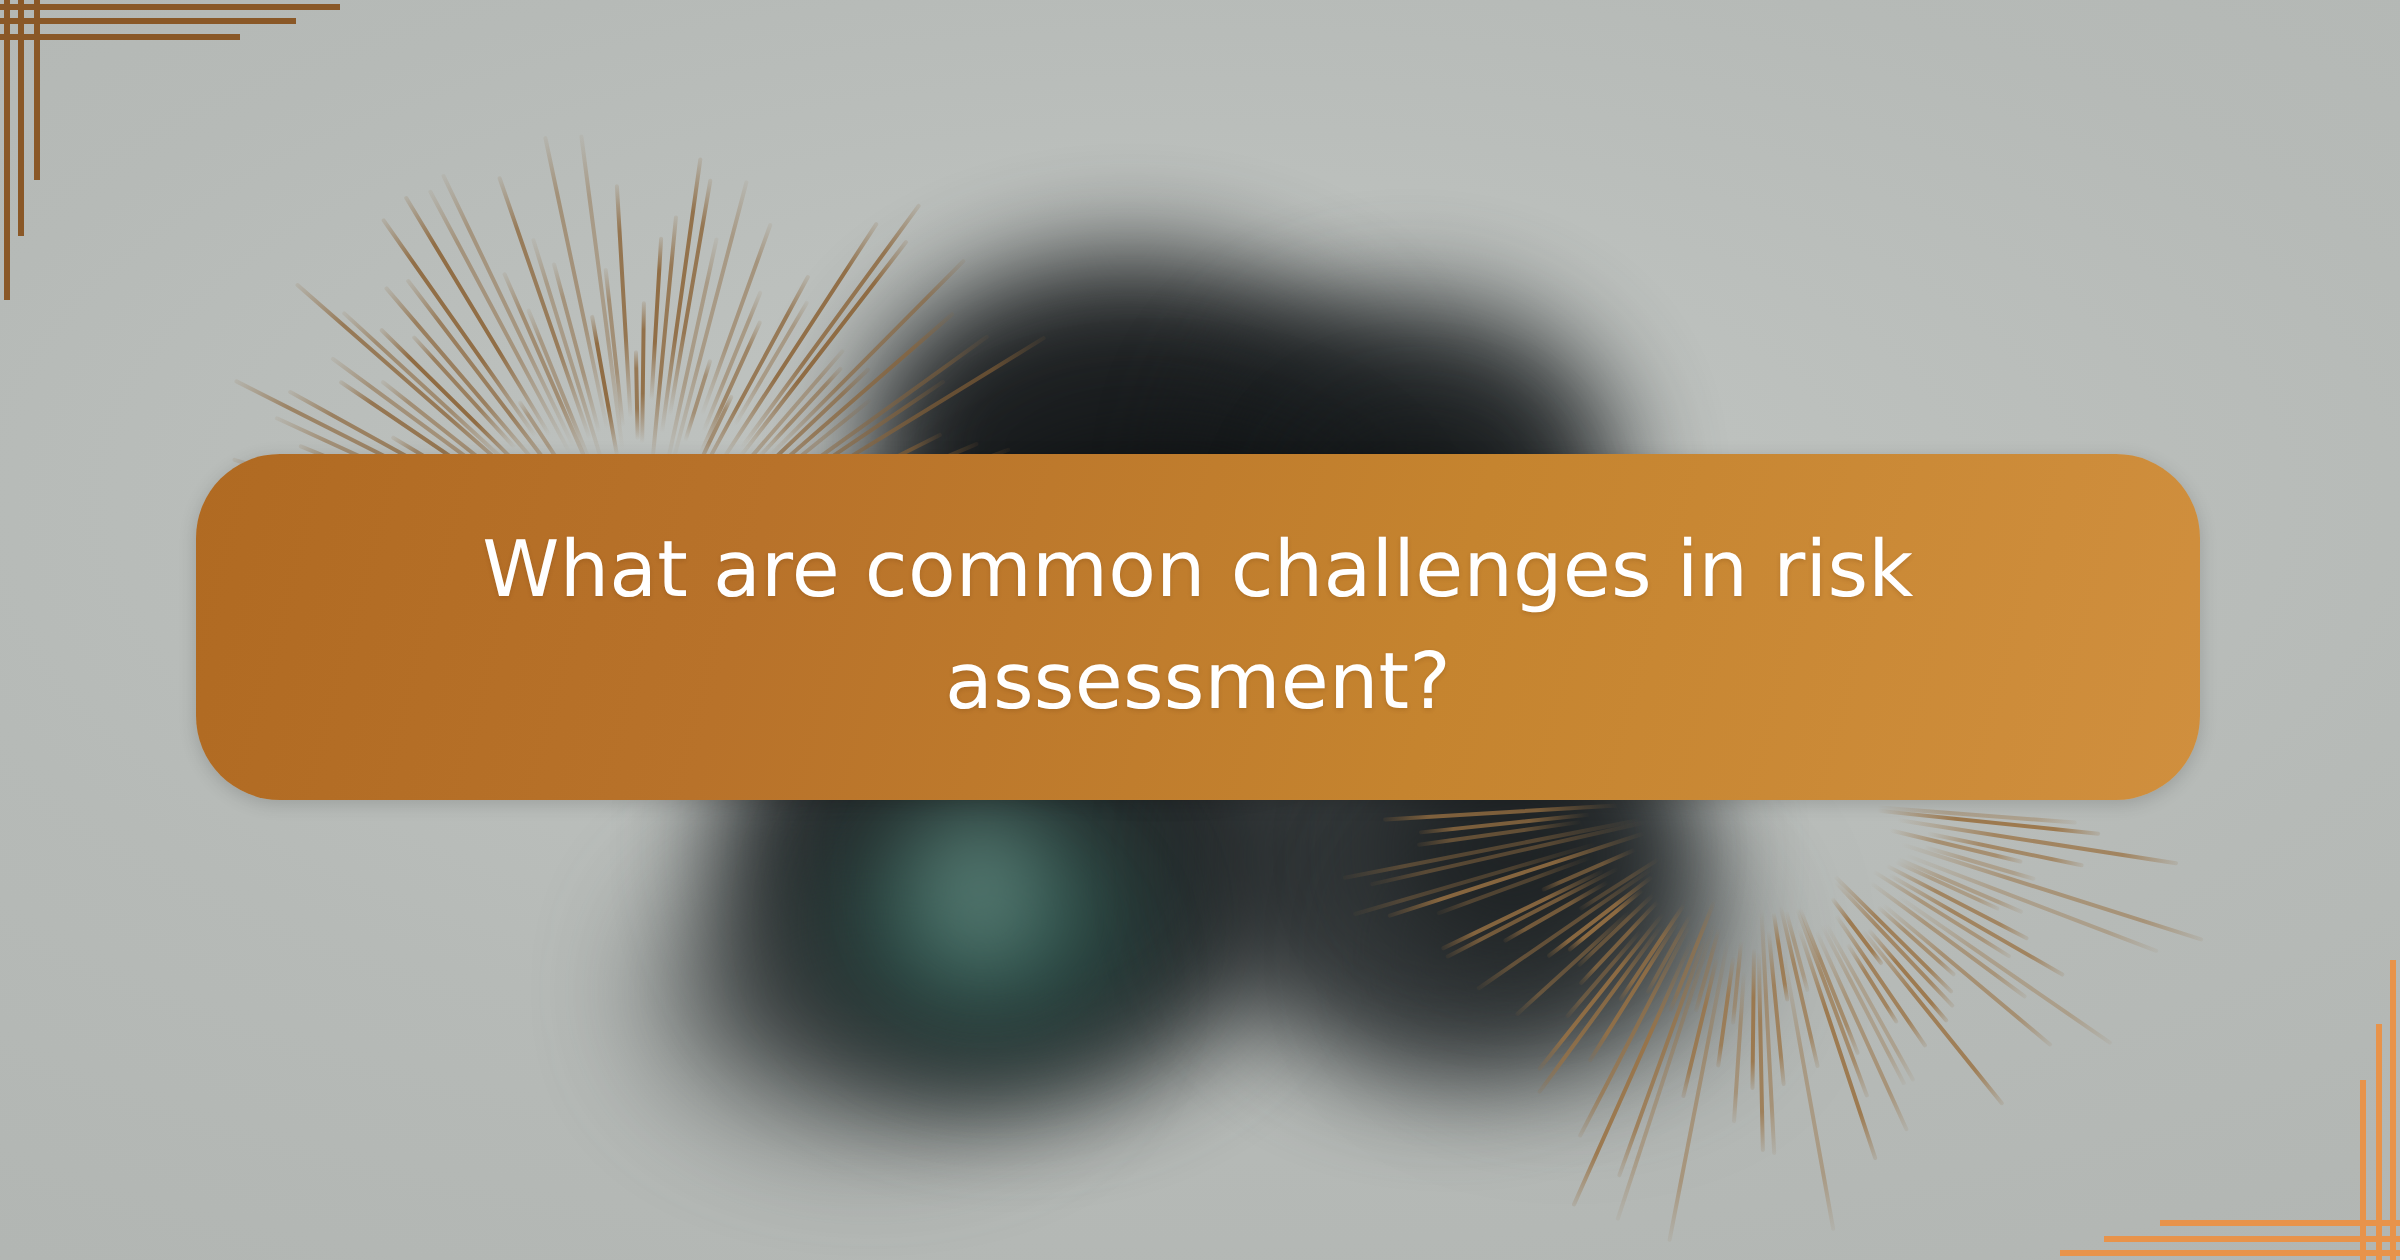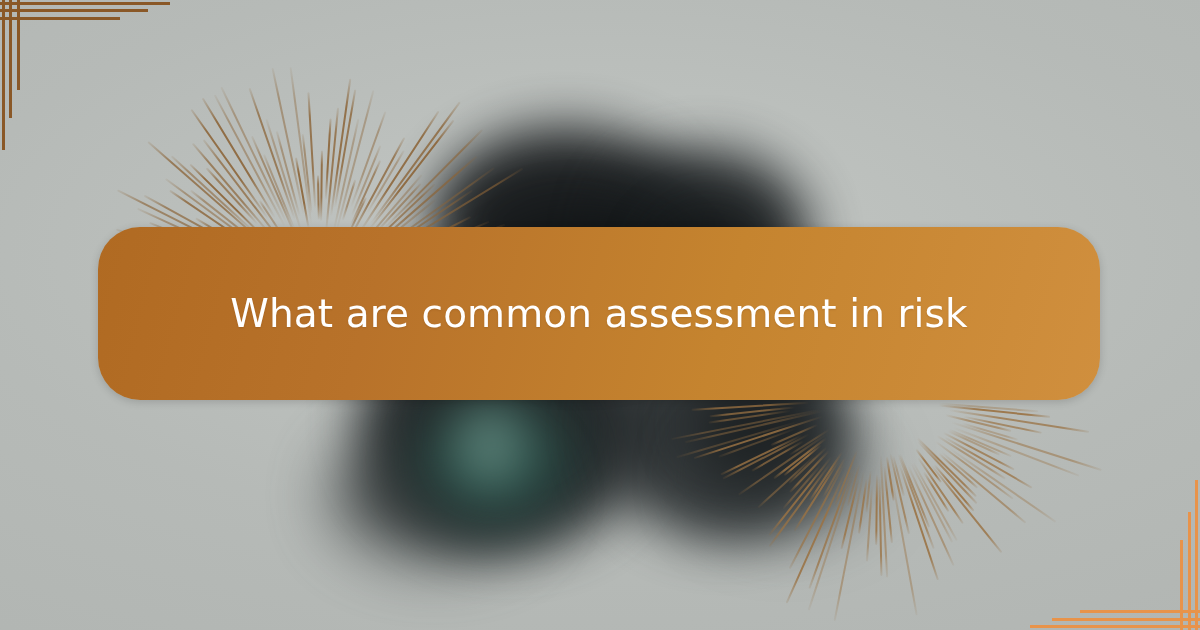--- a/index.html
+++ b/index.html
@@ -239,17 +239,18 @@
       <div class="corner-line" style="background: rgb(232, 147, 74); bottom: 2px; right: 0px; width: 170px; height: 3px; position: absolute;"></div>
       <div class="corner-line" style="background: rgb(232, 147, 74); bottom: 9px; right: 0px; width: 148px; height: 3px; position: absolute;"></div>
       <div class="corner-line" style="background: rgb(232, 147, 74); bottom: 17px; right: 0px; width: 120px; height: 3px; position: absolute;"></div>
       <div class="corner-line" style="background: rgb(232, 147, 74); right: 2px; bottom: 0px; height: 150px; width: 3px; position: absolute;"></div>
       <div class="corner-line" style="background: rgb(232, 147, 74); right: 9px; bottom: 0px; height: 118px; width: 3px; position: absolute;"></div>
       <div class="corner-line" style="background: rgb(232, 147, 74); right: 17px; bottom: 0px; height: 90px; width: 3px; position: absolute;"></div>
     </div>
 
   <div class="banner">
     <div class="banner-text">
-      <span>What are common assessment in risk</span><br>
+      <span>What are common challenges in risk</span><br>
+      <span>assessment?</span>
     </div>
   </div>
 
 </div>
 
 </body></html>

